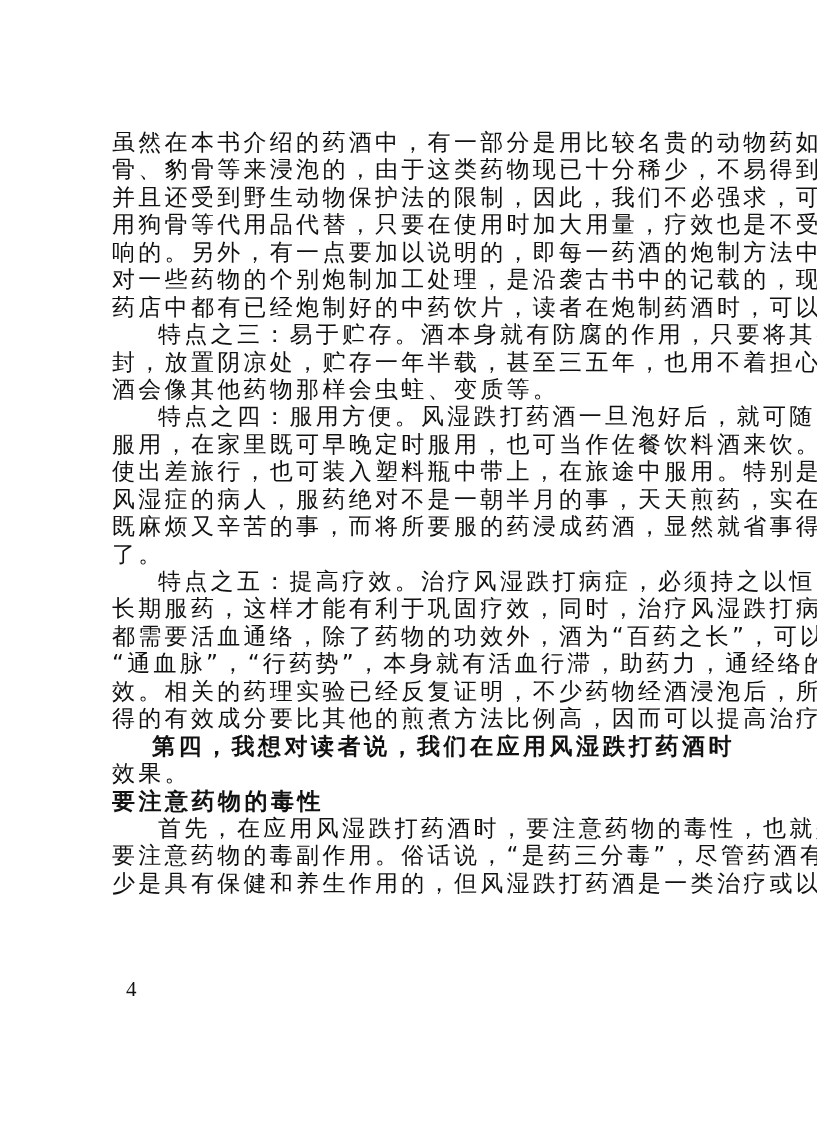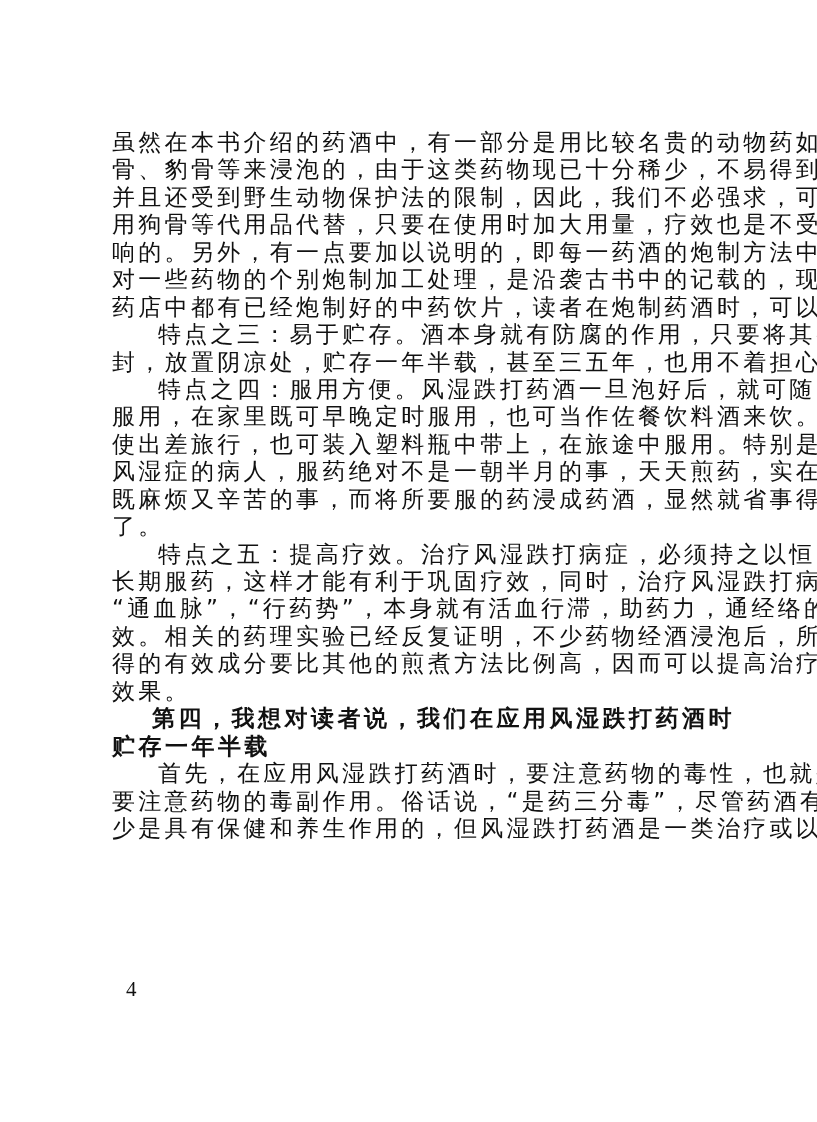--- a/index.html
+++ b/index.html
@@ -54,32 +54,34 @@
 <div class="page">
   <span class="line">虽然在本书介绍的药酒中，有一部分是用比较名贵的动物药如虎</span>
   <span class="line">骨、豹骨等来浸泡的，由于这类药物现已十分稀少，不易得到，</span>
   <span class="line">并且还受到野生动物保护法的限制，因此，我们不必强求，可以</span>
   <span class="line">用狗骨等代用品代替，只要在使用时加大用量，疗效也是不受影</span>
   <span class="line">响的。另外，有一点要加以说明的，即每一药酒的炮制方法中，</span>
   <span class="line">对一些药物的个别炮制加工处理，是沿袭古书中的记载的，现在</span>
   <span class="line">药店中都有已经炮制好的中药饮片，读者在炮制药酒时，可以选</span>
   <span class="line indent">特点之三：易于贮存。酒本身就有防腐的作用，只要将其密</span>
   <span class="line">封，放置阴凉处，贮存一年半载，甚至三五年，也用不着担心药</span>
+  <span class="line">酒会像其他药物那样会虫蛀、变质等。</span>
   <span class="line indent">特点之四：服用方便。风湿跌打药酒一旦泡好后，就可随时</span>
   <span class="line">服用，在家里既可早晚定时服用，也可当作佐餐饮料酒来饮。即</span>
   <span class="line">使出差旅行，也可装入塑料瓶中带上，在旅途中服用。特别是患</span>
   <span class="line">风湿症的病人，服药绝对不是一朝半月的事，天天煎药，实在是</span>
   <span class="line">既麻烦又辛苦的事，而将所要服的药浸成药酒，显然就省事得多</span>
   <span class="line">了。</span>
   <span class="line indent">特点之五：提高疗效。治疗风湿跌打病症，必须持之以恒，</span>
   <span class="line">长期服药，这样才能有利于巩固疗效，同时，治疗风湿跌打病症，</span>
+  <span class="line">都需要活血通络，除了药物的功效外，酒为“百药之长”，可以</span>
   <span class="line">“通血脉”，“行药势”，本身就有活血行滞，助药力，通经络的功</span>
   <span class="line">效。相关的药理实验已经反复证明，不少药物经酒浸泡后，所获</span>
   <span class="line">得的有效成分要比其他的煎煮方法比例高，因而可以提高治疗的</span>
+  <span class="line indent heading">第四，我想对读者说，我们在应用风湿跌打药酒时</span>
   <span class="line">效果。</span>
-  <span class="line indent heading">第四，我想对读者说，我们在应用风湿跌打药酒时</span>
-  <span class="line heading">贮存一年半载</span>
+  <span class="line heading">要注意药物的毒性</span>
   <span class="line indent">首先，在应用风湿跌打药酒时，要注意药物的毒性，也就是</span>
   <span class="line">要注意药物的毒副作用。俗话说，“是药三分毒”，尽管药酒有不</span>
   <span class="line">少是具有保健和养生作用的，但风湿跌打药酒是一类治疗或以治</span>
 </div>
 
 <div class="page-number">4</div>
 
 </body></html>

